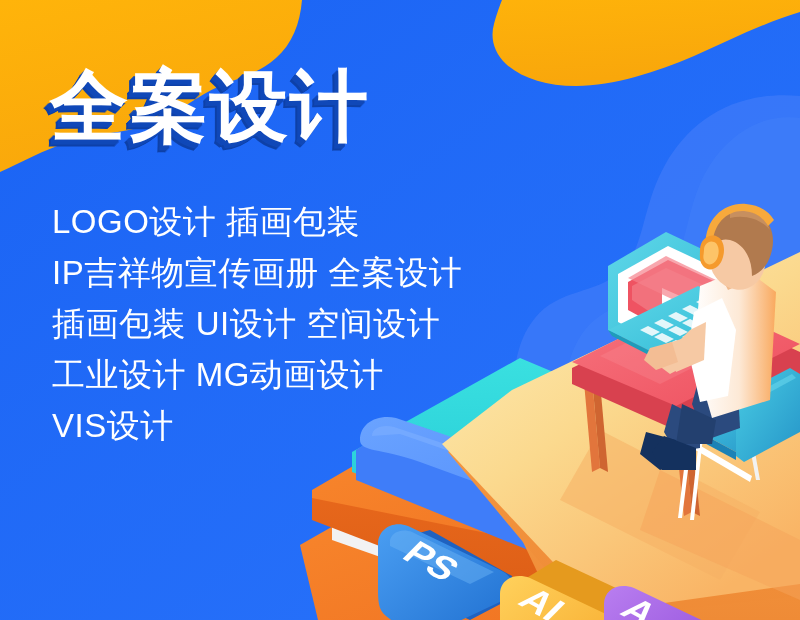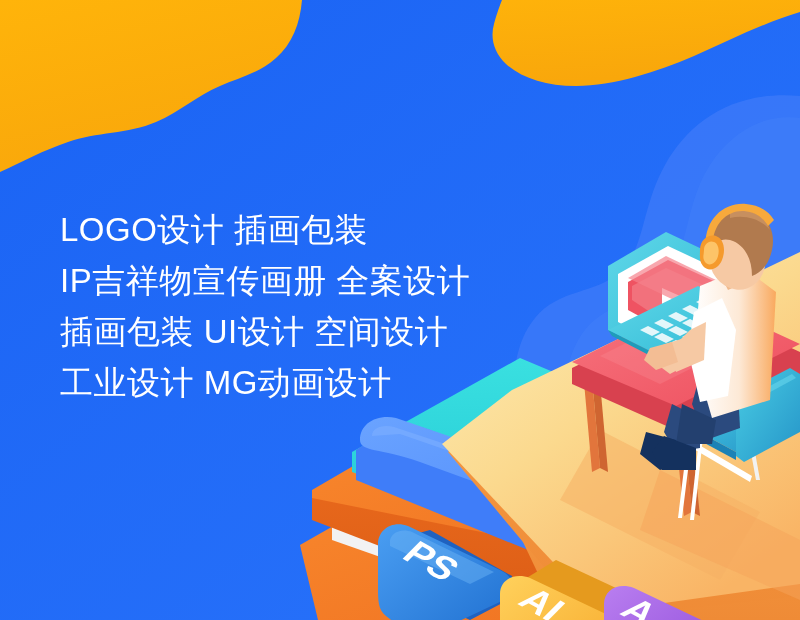--- a/index.html
+++ b/index.html
@@ -40,24 +40,23 @@
       -3px 4px 0 #1048b8,
       -4px 5px 0 #1048b8,
       -5px 6px 0 #0e41a8,
       -6px 7px 0 #0e41a8;
     z-index: 40;
   }
 
   
   #services {
     position: absolute;
-    left: 60px;
+    left: 52px;
     top: 196px;
     z-index: 40;
-    margin-top: 8px;
   }
   .svc-line {
     font-size: 33px;
     line-height: 51px;
     color: #ffffff;
     white-space: nowrap;
     letter-spacing: 0.5px;
   }
 </style>
 </head>
@@ -350,21 +349,23 @@
                  C728,634 730,646 716,654 L664,678 C652,684 640,682 632,676
                  L612,662 C604,656 604,648 604,636 Z" fill="url(#aeGrad)"></path>
 
         <g transform="translate(636,596) rotate(29) skewX(-16) scale(1,0.92)" fill="#ffffff">
           <text x="0" y="26" font-family="Liberation Sans, sans-serif" font-size="38" font-weight="bold">A</text>
         </g>
       </g>
     </svg>
   </div>
 
+  <div id="title">全案设计</div>
 
   <div id="services">
     <div class="svc-line">LOGO设计 插画包装</div>
     <div class="svc-line">IP吉祥物宣传画册  全案设计</div>
     <div class="svc-line">插画包装  UI设计  空间设计</div>
     <div class="svc-line">工业设计  MG动画设计</div>
+    <div class="svc-line">VIS设计</div>
   </div>
 
 </div>
 
 </body></html>

